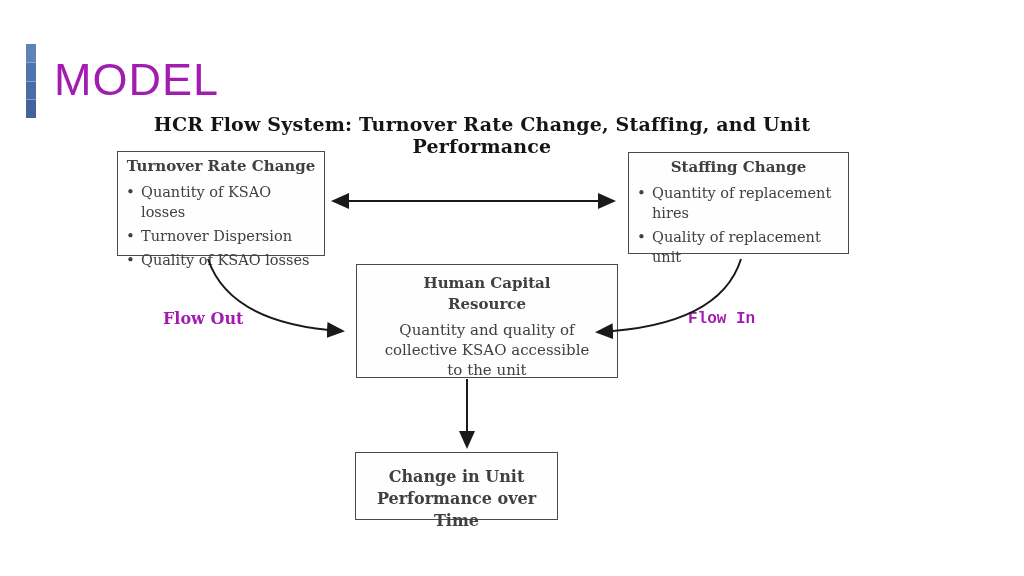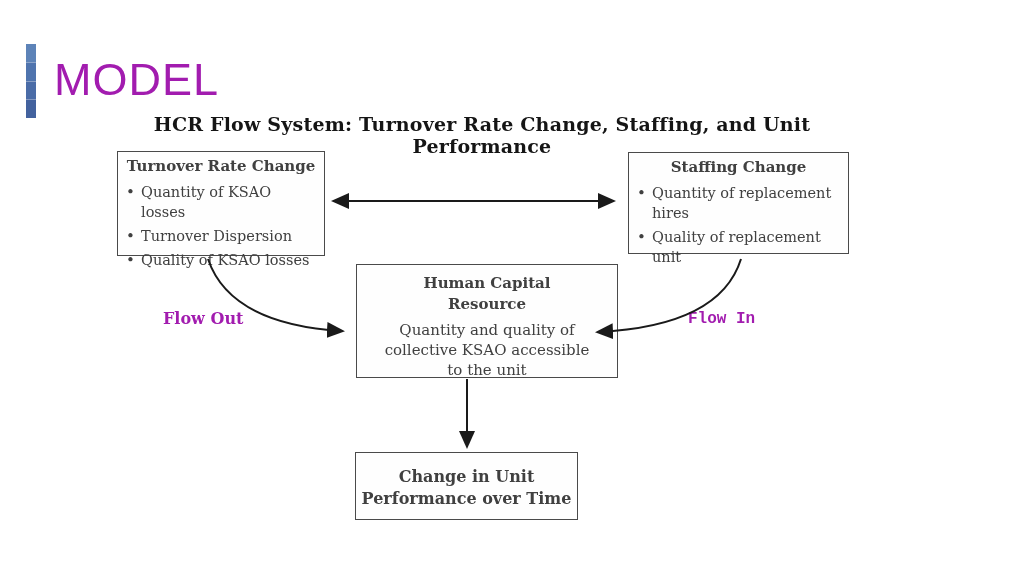--- a/index.html
+++ b/index.html
@@ -77,21 +77,21 @@
   .box-hcr { left: 356px; top: 264px; width: 262px; height: 114px; }
   .box-hcr .heading { padding-top: 8px; }
   .box-hcr .body {
     text-align: center;
     white-space: pre-line;
     font-size: 15px;
     line-height: 20px;
     padding-top: 5px;
   }
 
-  .box-change { left: 355px; top: 452px; width: 223px; height: 68px; }
+  .box-change { left: 355px; top: 452px; width: 203px; height: 68px; }
   .box-change .heading { padding-top: 13px; font-size: 16px; line-height: 22px; }
 
   .flow-label {
     position: absolute;
     font-weight: bold;
     font-size: 16px;
     color: #a21caf;
   }
   .flow-out-label { left: 163px; top: 309px; }
   .flow-in-label  { left: 688px; top: 310px; font-family: Liberation Mono, monospace; }

